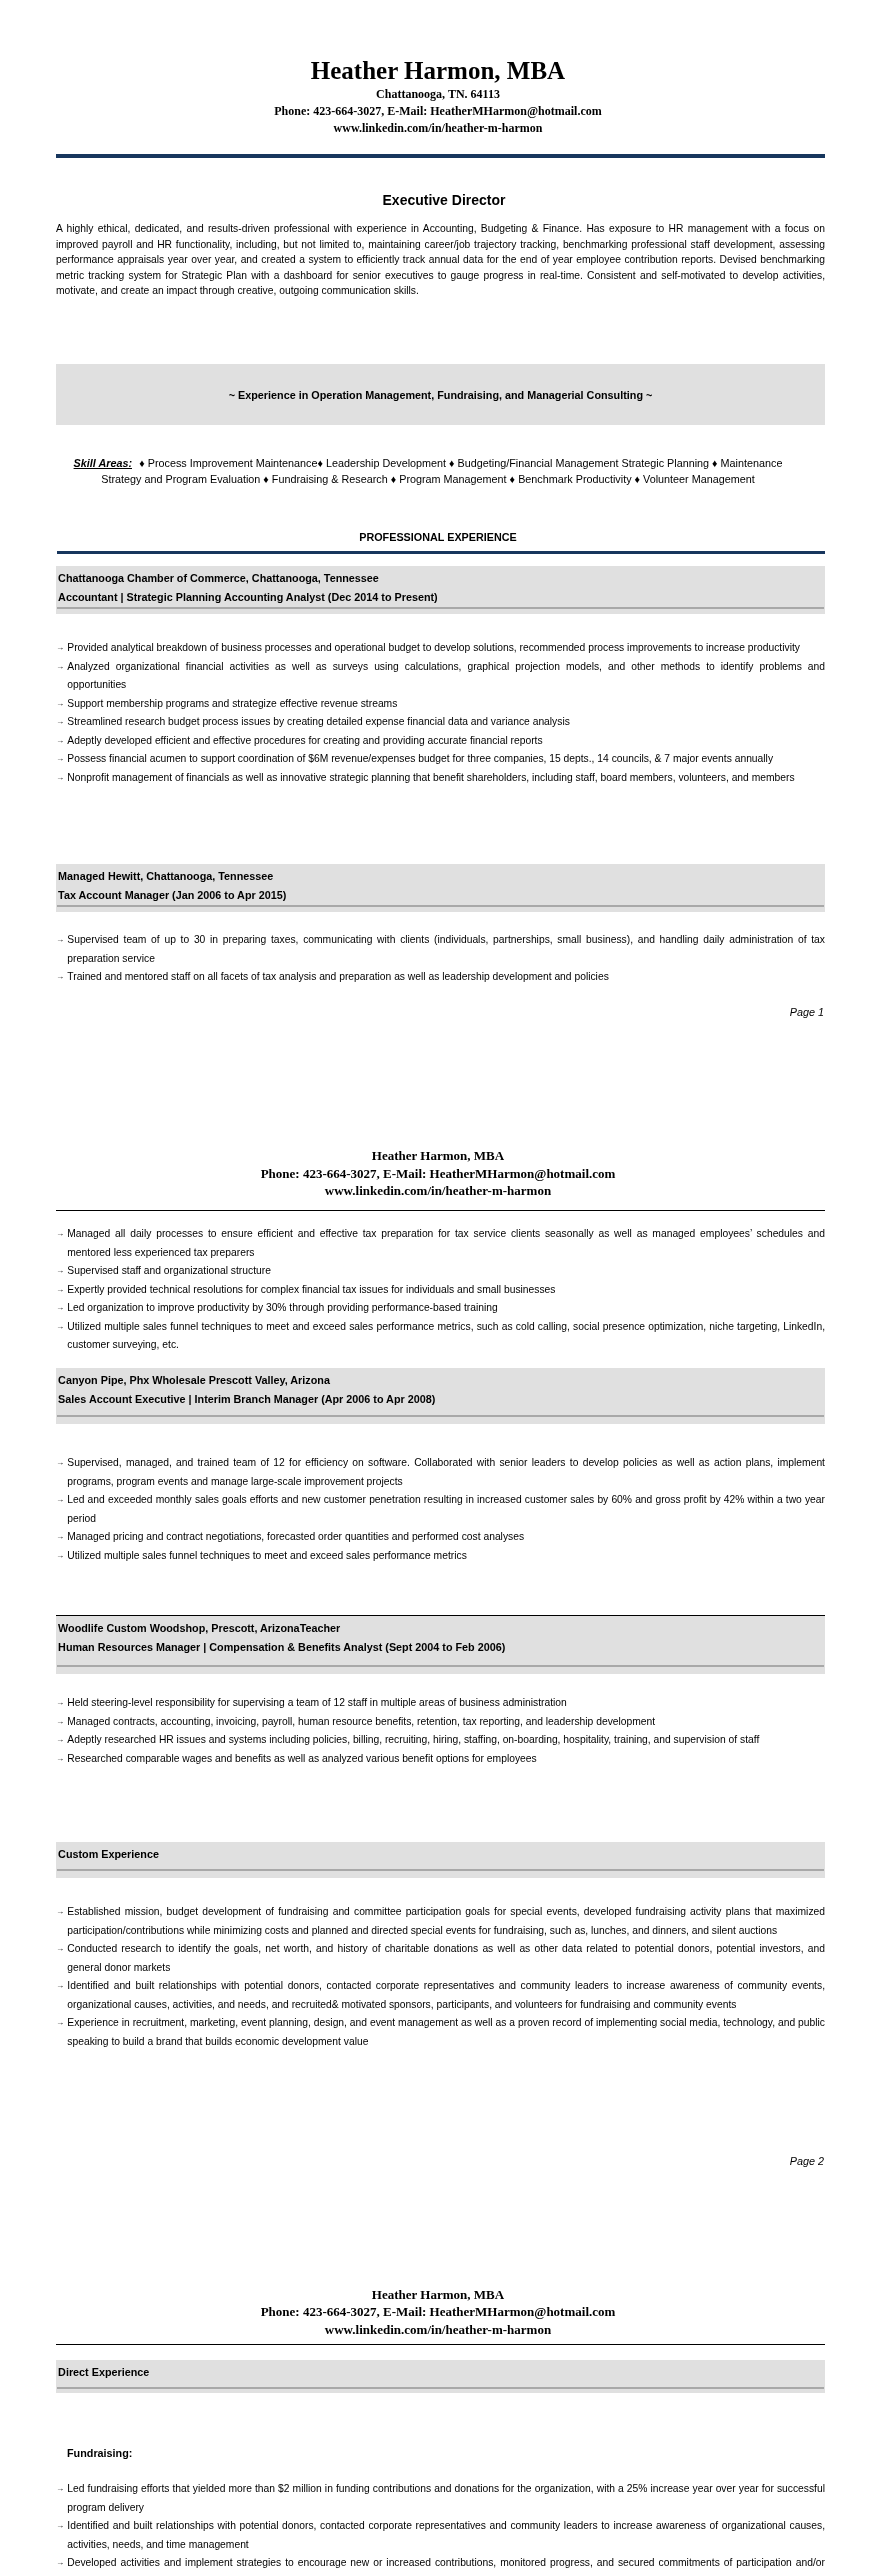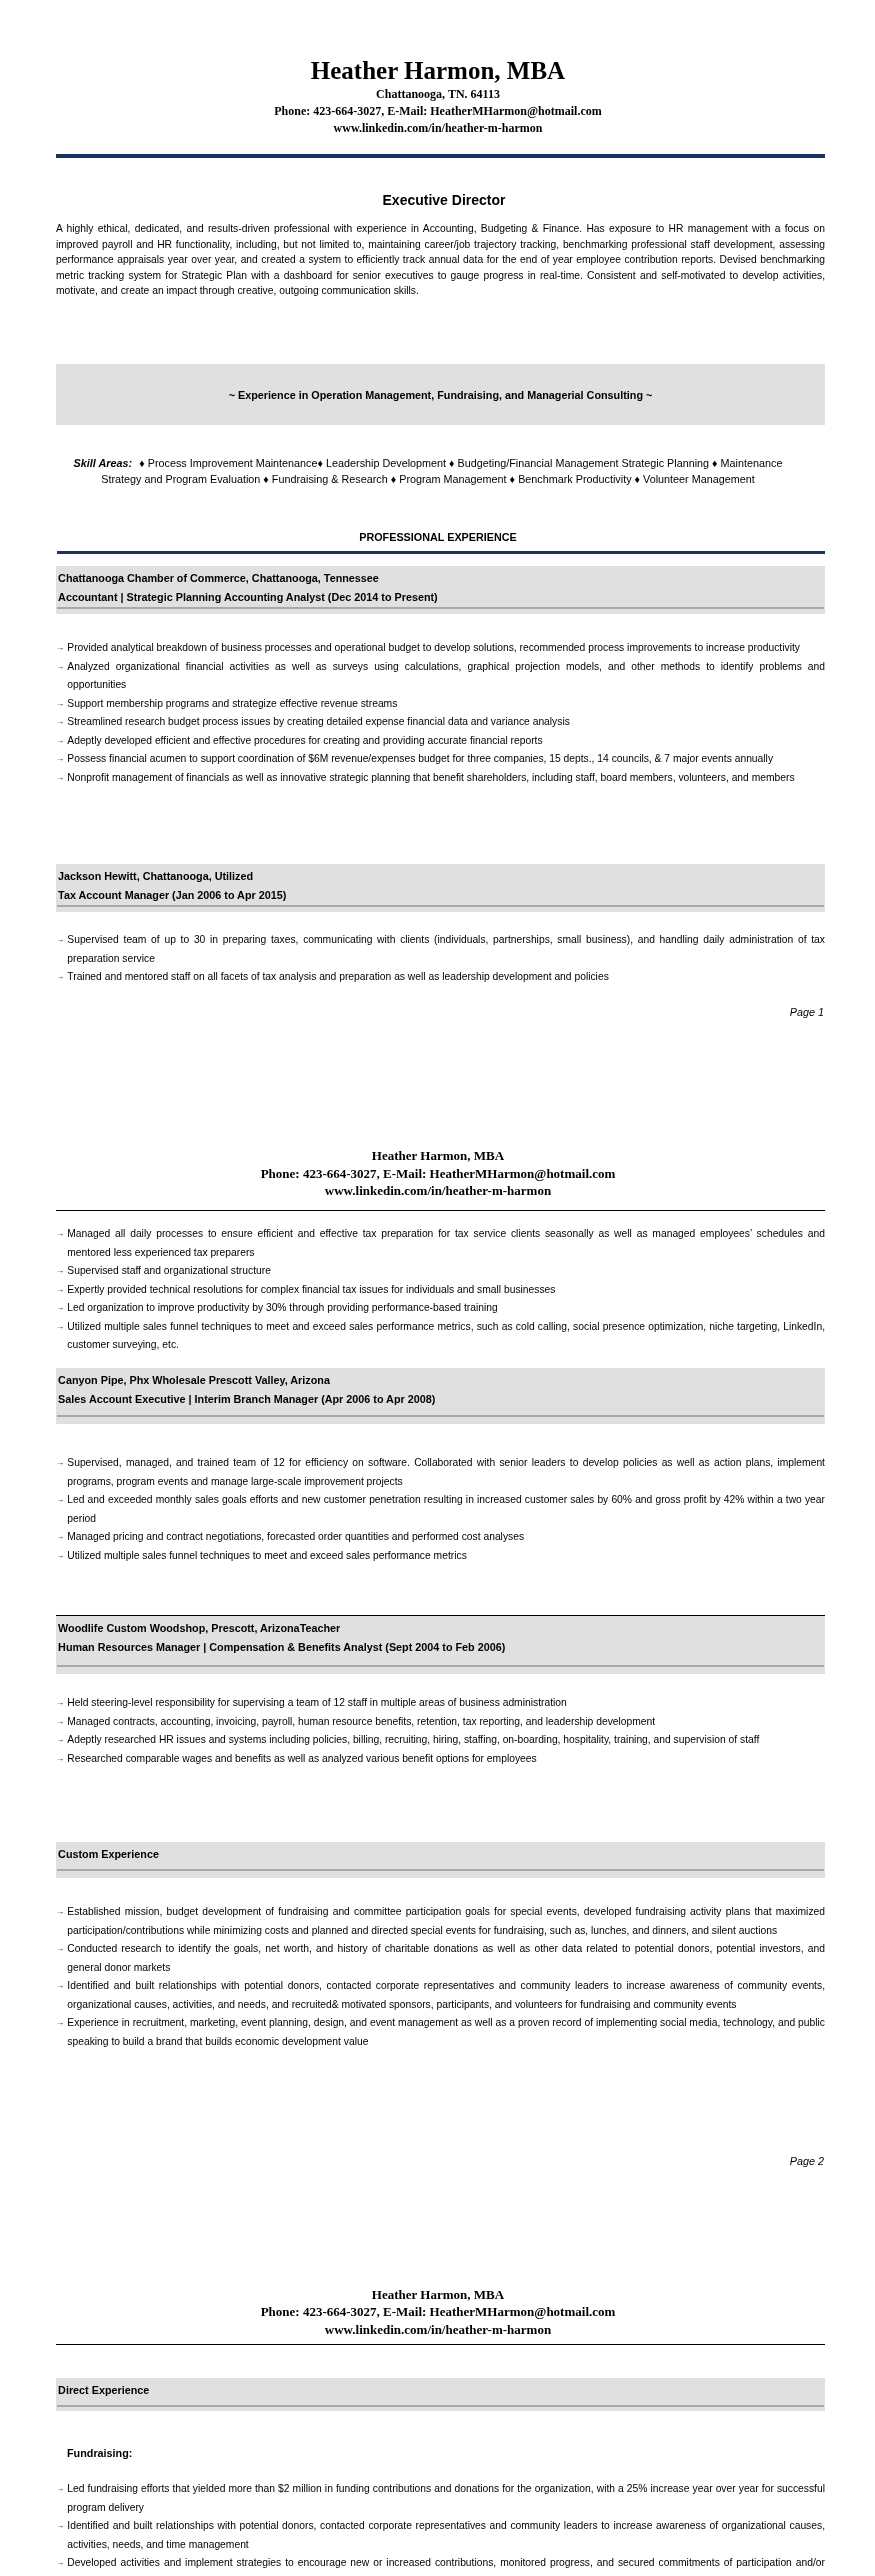--- a/index.html
+++ b/index.html
@@ -33,21 +33,21 @@
   .summary {
     position: absolute; font-size: 10.3px; line-height: 15.5px; text-align: justify;
   }
   .banner {
     position: absolute; background: #e0e0e0; display: flex; align-items: center; justify-content: center;
     font-weight: bold; font-size: 10.8px;
   }
   .skills {
     position: absolute; text-align: center; font-size: 10.8px; line-height: 16px;
   }
-  .skills .lbl { font-weight: bold; font-style: italic; margin-right: 7.2px; }
+  .skills .lbl { font-weight: bold; font-style: italic; text-decoration: underline; margin-right: 7.2px; }
   .section-title {
     position: absolute; width: 100%; text-align: center; font-weight: bold; font-size: 10.8px;
   }
   .job-block {
     position: absolute; background: #e0e0e0; padding: 3.1px 2.1px 0 2.1px;
   }
   .job-block.top-border { border-top: 1px solid #000; }
   .job-block .l1, .job-block .l2 { font-weight: bold; font-size: 10.8px; line-height: 18.5px; }
   .job-block .inner-rule { position: absolute; left: 1px; right: 1px; height: 2.1px; background: #a8a8a8; }
 
@@ -97,21 +97,21 @@
     <li><span class="arr">→</span><span>Provided analytical breakdown of business processes and operational budget to develop solutions, recommended process improvements to increase productivity</span></li>
     <li><span class="arr">→</span><span>Analyzed organizational financial activities as well as surveys using calculations, graphical projection models, and other methods to identify problems and opportunities</span></li>
     <li><span class="arr">→</span><span>Support membership programs and strategize effective revenue streams</span></li>
     <li><span class="arr">→</span><span>Streamlined research budget process issues by creating detailed expense financial data and variance analysis</span></li>
     <li><span class="arr">→</span><span>Adeptly developed efficient and effective procedures for creating and providing accurate financial reports</span></li>
     <li><span class="arr">→</span><span>Possess financial acumen to support coordination of $6M revenue/expenses budget for three companies, 15 depts., 14 councils, &amp; 7 major events annually</span></li>
     <li><span class="arr">→</span><span>Nonprofit management of financials as well as innovative strategic planning that benefit shareholders, including staff, board members, volunteers, and members</span></li>
   </ul>
 
   <div class="job-block" style="top:864px;left:56px;width:769px;height:48px;">
-    <div class="l1">Jackson Hewitt, Chattanooga, Utilized</div>
+    <div class="l1">Managed Hewitt, Chattanooga, Tennessee</div>
     <div class="l2">Tax Account Manager (Jan 2006 to Apr 2015)</div>
     <div class="inner-rule" style="top:41px;"></div>
   </div>
   <ul class="bullets" style="top:931px;left:56px;width:769px;">
     <li><span class="arr">→</span><span>Supervised team of up to 30 in preparing taxes, communicating with clients (individuals, partnerships, small business), and handling daily administration of tax preparation service</span></li>
     <li><span class="arr">→</span><span>Trained and mentored staff on all facets of tax analysis and preparation as well as leadership development and policies</span></li>
   </ul>
 
   <div class="page-num" style="top:1006px;">Page 1</div>
 </div>
@@ -171,21 +171,21 @@
 </div>
 
 <div class="page" style="top:2267px;height:1133px;">
   <div class="hdr" style="position:absolute;top:18.5px;left:0;width:876px;">
     <div class="name-md">Heather Harmon, MBA</div>
     <div class="name-md">Phone: 423-664-3027, E-Mail: HeatherMHarmon@hotmail.com</div>
     <div class="name-md">www.linkedin.com/in/heather-m-harmon</div>
   </div>
   <div class="rule-black" style="top:77px;left:56px;width:769px;"></div>
 
-  <div class="job-block" style="top:111px;left:56px;width:769px;height:33px;">
+  <div class="job-block" style="top:93px;left:56px;width:769px;height:33px;">
     <div class="l1">Direct Experience</div>
     <div class="inner-rule" style="top:27px;"></div>
   </div>
 
   <div class="subhead" style="top:180px;left:67px;">Fundraising:</div>
   <ul class="bullets" style="top:213px;left:56px;width:769px;">
     <li><span class="arr">→</span><span>Led fundraising efforts that yielded more than $2 million in funding contributions and donations for the organization, with a 25% increase year over year for successful program delivery</span></li>
     <li><span class="arr">→</span><span>Identified and built relationships with potential donors, contacted corporate representatives and community leaders to increase awareness of organizational causes, activities, needs, and time management</span></li>
     <li><span class="arr">→</span><span>Developed activities and implement strategies to encourage new or increased contributions, monitored progress, and secured commitments of participation and/or donations</span></li>
   </ul>

